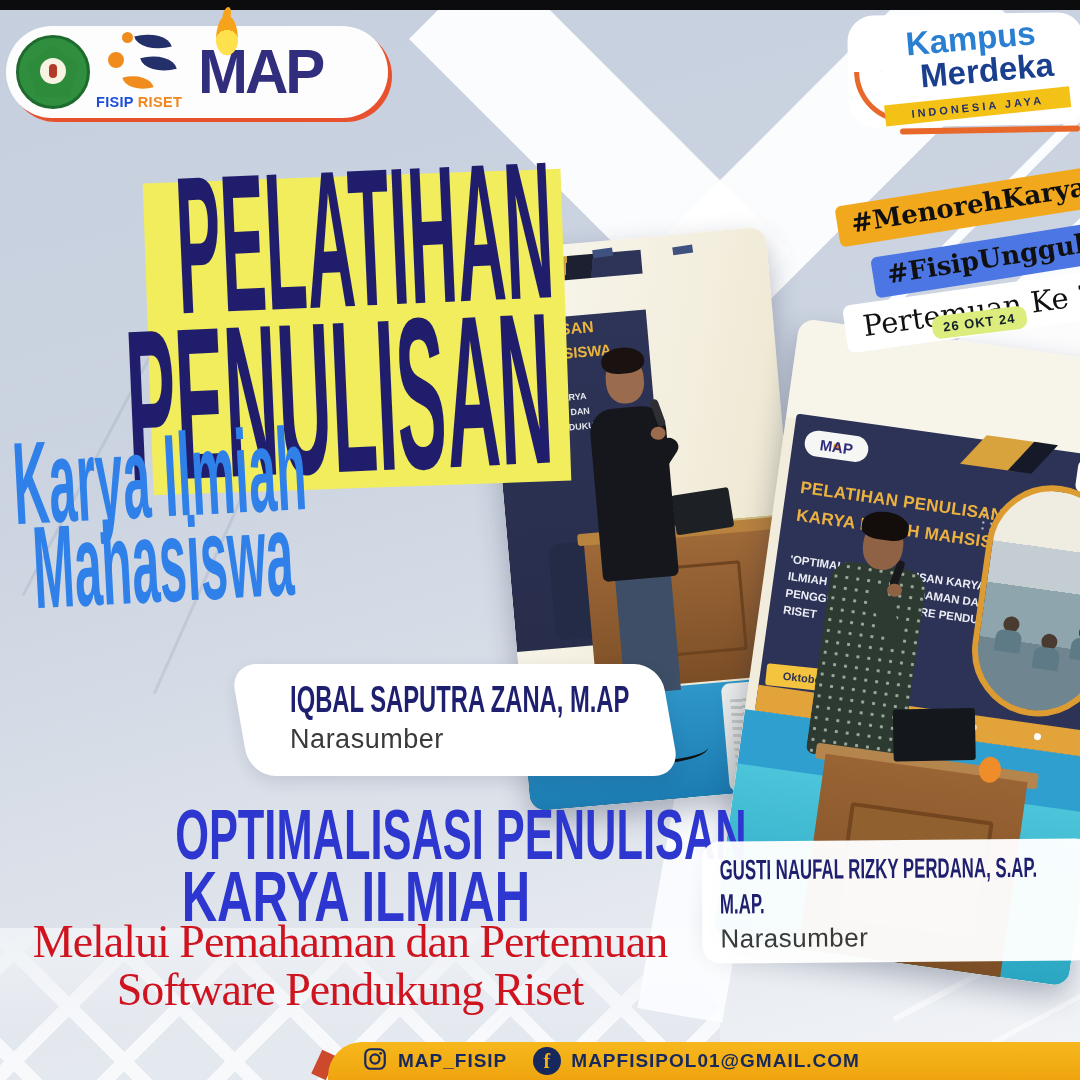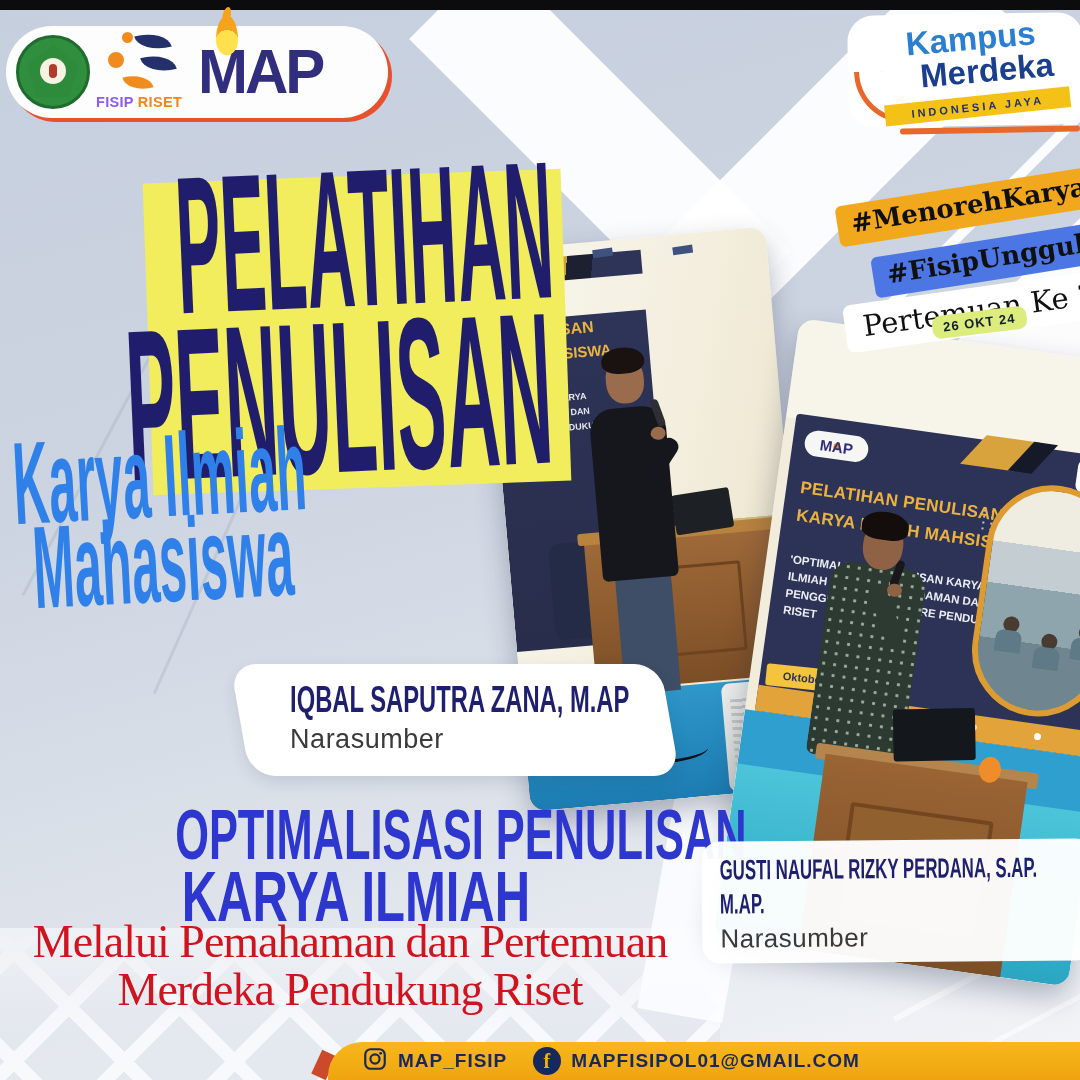--- a/index.html
+++ b/index.html
@@ -37,21 +37,21 @@
   .seal .fig{position:absolute;left:30px;top:26px;width:8px;height:14px;border-radius:4px;background:#b33a2a;}
   .iflogo{width:84px;height:84px;position:relative;flex:0 0 auto;}
   .iflogo .dot{position:absolute;left:20px;top:2px;width:11px;height:11px;border-radius:50%;background:#f08c1e;}
   .iflogo .donut{position:absolute;left:6px;top:22px;width:13px;height:13px;border:8px solid #f08c1e;border-radius:50%;}
   .leaf{position:absolute;background:#233069;border-radius:0 100% 0 100%;transform:rotate(-14deg);}
   .leaf.o{background:#f08c1e;}
   .iflogo .l1{left:34px;top:2px;width:34px;height:19px;}
   .iflogo .l2{left:40px;top:24px;width:33px;height:19px;}
   .iflogo .l3{left:22px;top:44px;width:28px;height:17px;}
   .iflogo .txt{position:absolute;left:-6px;top:64px;width:110px;font-size:14.5px;font-weight:bold;letter-spacing:.3px;white-space:nowrap;}
-  .iflogo .txt .f{color:#8b5cf6;}
+  .iflogo .txt .f{color:#1d4ed8;}
   .iflogo .txt .u{color:#f0861c;}
   .mapword{position:relative;font-weight:900;font-size:60px;color:#312e7d;letter-spacing:-3px;line-height:1;transform:scaleY(1.05);}
   .mapword .flame{position:absolute;left:18px;top:-24px;width:22px;height:38px;
     background:radial-gradient(circle at 50% 68%, #ffe14d 0 42%, #f6a21a 42% 100%);
     border-radius:50% 50% 50% 50% / 62% 62% 38% 38%;transform:rotate(0deg);}
   .mapword .flame:before{content:"";position:absolute;left:7px;top:-8px;width:8px;height:14px;background:#f6a21a;border-radius:50% 50% 50% 50%/60% 60% 40% 40%;transform:rotate(14deg);}
 
   
   .km-badge{position:absolute;left:848px;top:14px;width:236px;height:112px;background:#fff;border-radius:26px;z-index:42;transform:rotate(-1deg);}
   .km-w1{position:absolute;left:58px;top:6px;font-weight:800;font-size:33px;color:#2a7fd0;transform:rotate(-4deg);letter-spacing:0px;}
@@ -314,21 +314,21 @@
     <div class="sp2-name"><span>M.AP.</span></div>
     <div class="sp-role">Narasumber</div>
   </div>
 
   <div class="blue-title">
     <span class="l1">OPTIMALISASI PENULISAN</span><br>
     <span class="l2">KARYA ILMIAH</span>
   </div>
   <div class="red-title">
     <span>Melalui Pemahaman dan Pertemuan</span><br>
-    <span>Merdeka Pendukung Riset</span>
+    <span>Software Pendukung Riset</span>
   </div>
 
   <div class="red-sliver"></div>
   <div class="footer-bar">
     <div class="f-item">
       <span>
         <svg width="26" height="26" viewBox="0 0 24 24" fill="none" stroke="#16285c" stroke-width="2">
           <rect x="3" y="3" width="18" height="18" rx="5"></rect>
             <circle cx="12" cy="12" r="4.2"></circle>
             <circle cx="17.2" cy="6.8" r="1.3" fill="#16285c" stroke="none"></circle>

